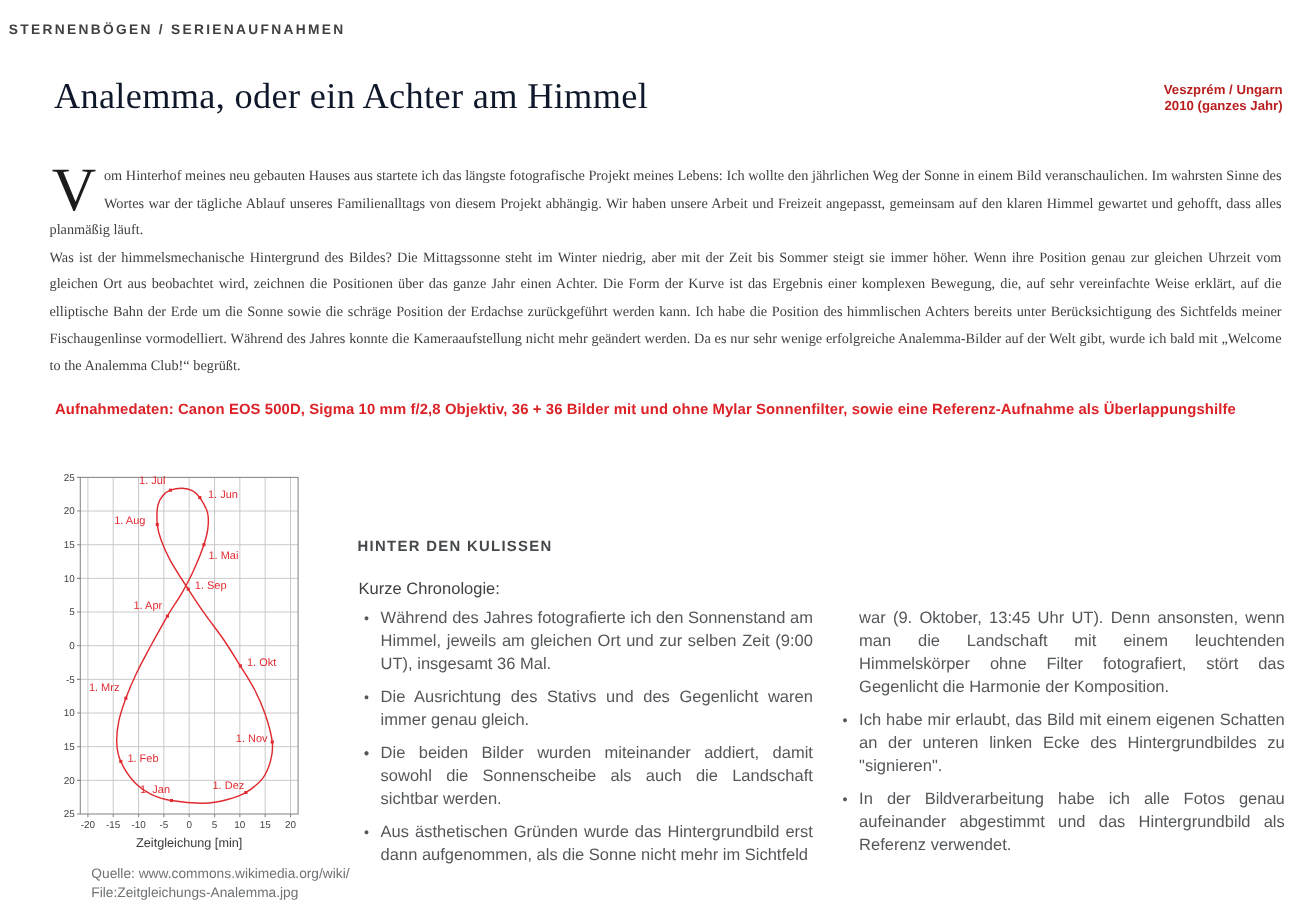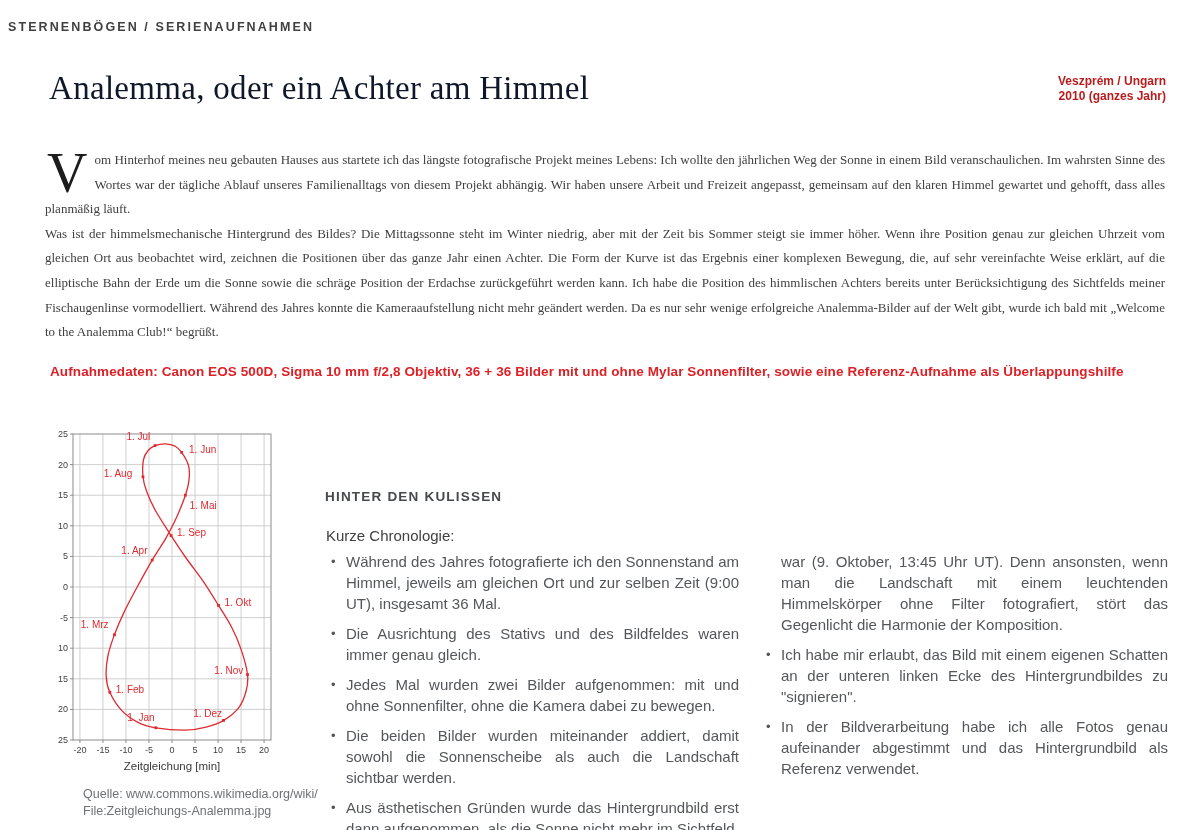--- a/index.html
+++ b/index.html
@@ -163,25 +163,24 @@
 <div class="chronology-intro">Kurze Chronologie:</div>
 
 <div class="col col1">
   <ul>
     <li>
       <span class="bullet">•</span>
       <span>Während des Jahres fotografierte ich den Sonnenstand am Himmel, jeweils am gleichen Ort und zur selben Zeit (9:00 UT), insgesamt 36 Mal.</span>
     </li>
     <li>
       <span class="bullet">•</span>
-      <span>Die Ausrichtung des Stativs und des Bildfeldes waren immer genau gleich.</span>
-    </li>
-    <li>
-      <span class="bullet">•</span>
-      <span>Jedes Mal wurden zwei Bilder aufgenommen: mit und ohne Sonnenfilter, ohne die Kamera dabei zu bewegen.</span>
+      <span>Die Ausrichtung des Stativs und des Gegenlicht waren immer genau gleich.</span>
+    </li>
+    <li>
+      <span class="bullet">•</span>
     </li>
     <li>
       <span class="bullet">•</span>
       <span>Die beiden Bilder wurden miteinander addiert, damit sowohl die Sonnenscheibe als auch die Landschaft sichtbar werden.</span>
     </li>
     <li>
       <span class="bullet">•</span>
       <span>Aus ästhetischen Gründen wurde das Hintergrundbild erst dann aufgenommen, als die Sonne nicht mehr im Sichtfeld</span>
     </li>
   </ul>

